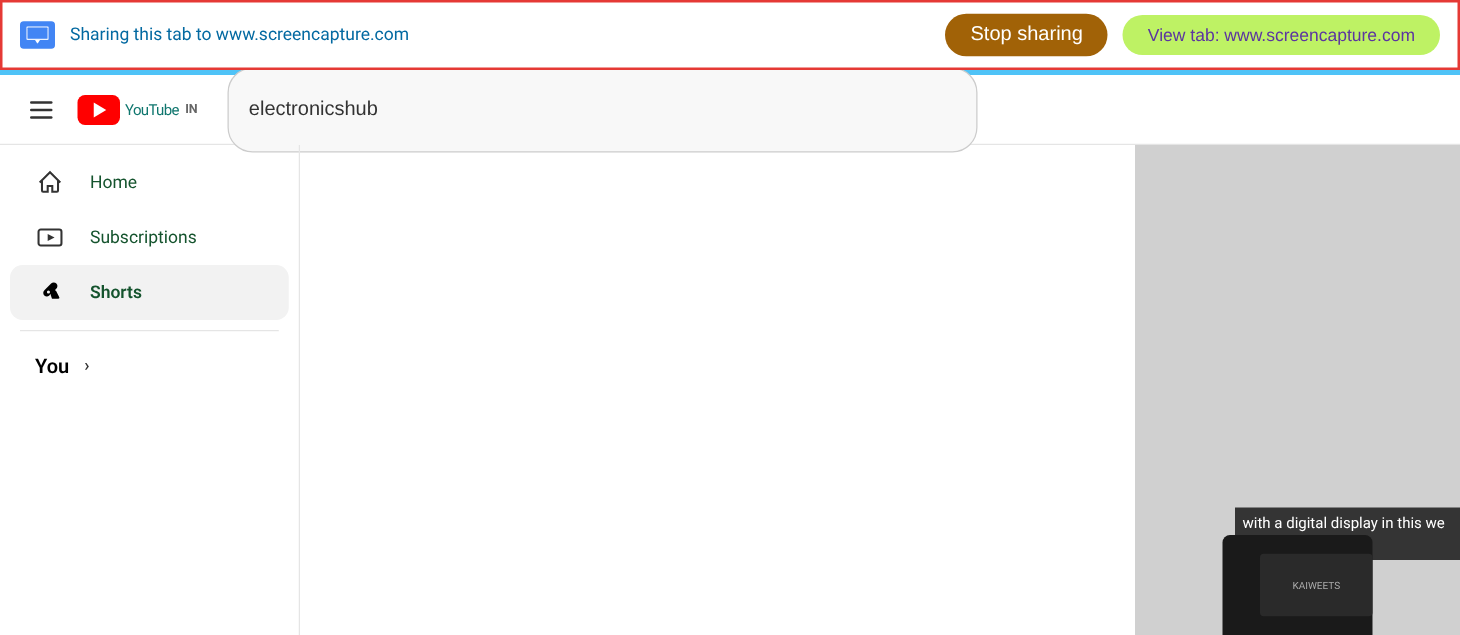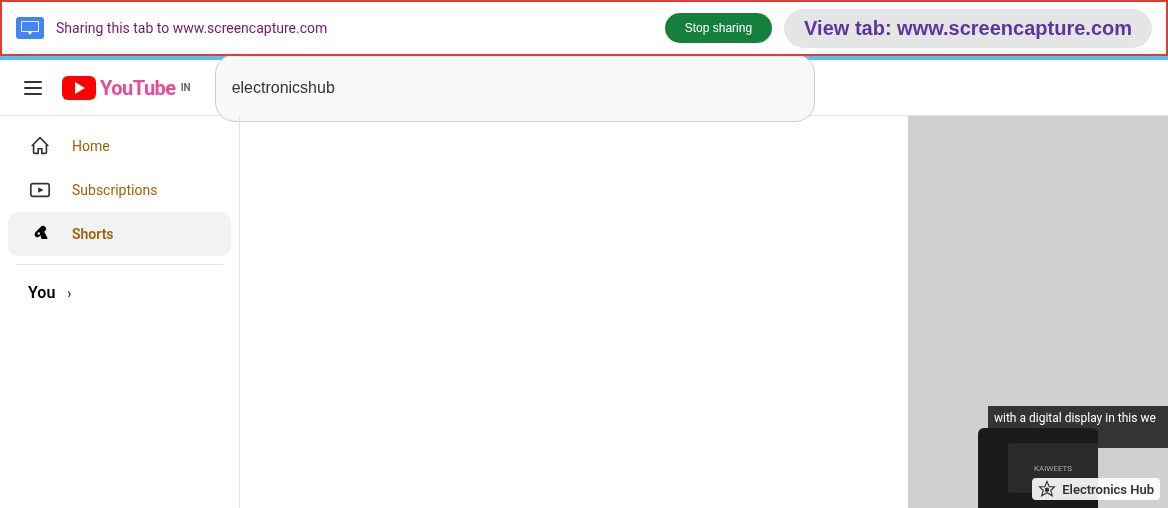--- a/index.html
+++ b/index.html
@@ -23,42 +23,42 @@
       background: #4285f4;
       border-radius: 3px;
       display: flex;
       align-items: center;
       justify-content: center;
       flex-shrink: 0;
     }
     .sharing-icon svg { width: 18px; height: 14px; fill: #fff; }
     .sharing-text {
       font-size: 14px;
-      color: #701a75;
+      color: #0369a1;
       flex: 1;
     }
     .stop-sharing-btn {
-      background: #15803d;
+      background: #a16207;
       color: #fff;
       border: none;
       border-radius: 20px;
       padding: 8px 20px;
-      font-size: 12px;
+      font-size: 16px;
       font-weight: 500;
       cursor: pointer;
       white-space: nowrap;
     }
     .view-tab-btn {
-      background: #e5e5e5;
+      background: #bef264;
       color: #5c35a0;
       border: none;
       border-radius: 20px;
       padding: 8px 20px;
-      font-size: 20px;
-      font-weight: 700;
+      font-size: 14px;
+      font-weight: 400;
       cursor: pointer;
       white-space: nowrap;
     }
 
     
     .blue-line {
       height: 4px;
       background: #4fc3f7;
       width: 100%;
     }
@@ -104,23 +104,23 @@
       justify-content: center;
     }
     .yt-icon::after {
       content: '';
       border-left: 10px solid #fff;
       border-top: 6px solid transparent;
       border-bottom: 6px solid transparent;
       margin-left: 2px;
     }
     .yt-wordmark {
-      font-size: 20px;
-      font-weight: 700;
-      color: #ec4899;
+      font-size: 12px;
+      font-weight: 400;
+      color: #0f766e;
       letter-spacing: -0.5px;
     }
     .yt-country {
       font-size: 10px;
       color: #666;
       vertical-align: super;
       margin-left: 1px;
       font-weight: bold;
     }
     .search-bar {
@@ -155,21 +155,21 @@
     }
     .sidebar-item {
       display: flex;
       align-items: center;
       gap: 20px;
       padding: 10px 20px;
       cursor: pointer;
       border-radius: 10px;
       margin: 0 8px;
       font-size: 14px;
-      color: #a16207;
+      color: #14532d;
     }
     .sidebar-item.active { background: #f2f2f2; font-weight: 600; }
     .sidebar-item-icon {
       width: 24px;
       height: 24px;
       display: flex;
       align-items: center;
       justify-content: center;
       font-size: 20px;
       flex-shrink: 0;
@@ -353,22 +353,15 @@
 
     <div class="video-panel">
       <div class="video-caption">with a digital display in this we multimeter probes</div>
       <div class="video-device">
         <div class="device-screen">
           <span class="device-text">KAIWEETS</span>
         </div>
       </div>
     </div>
 
-    <div class="watermark">
-      <svg class="watermark-icon" viewBox="0 0 24 24" fill="none">
-        <polygon points="12,2 15,9 22,9 17,14 19,21 12,17 5,21 7,14 2,9 9,9" fill="none" stroke="#333" stroke-width="1.5"></polygon>
-        <circle cx="12" cy="13" r="3" fill="#333"></circle>
-      </svg>
-      <span>Electronics Hub</span>
-    </div>
 
   </div>
 </div>
 
 </body></html>

